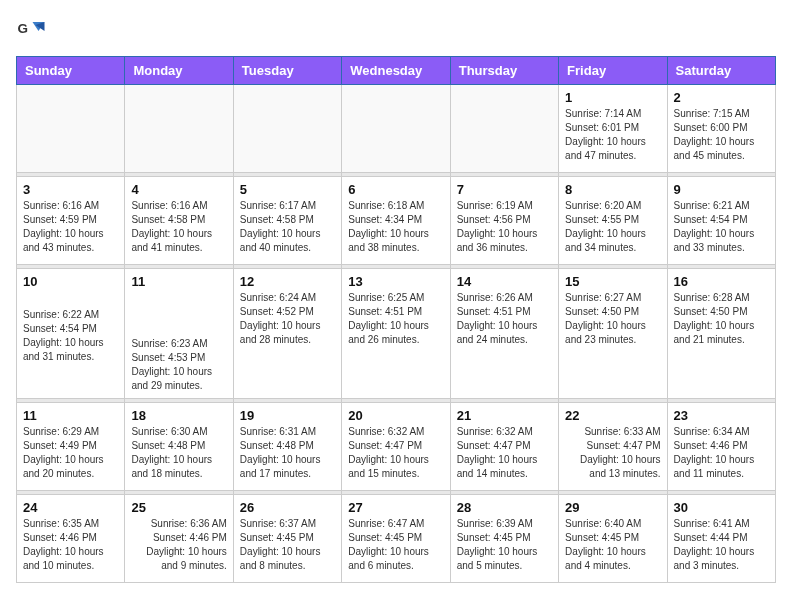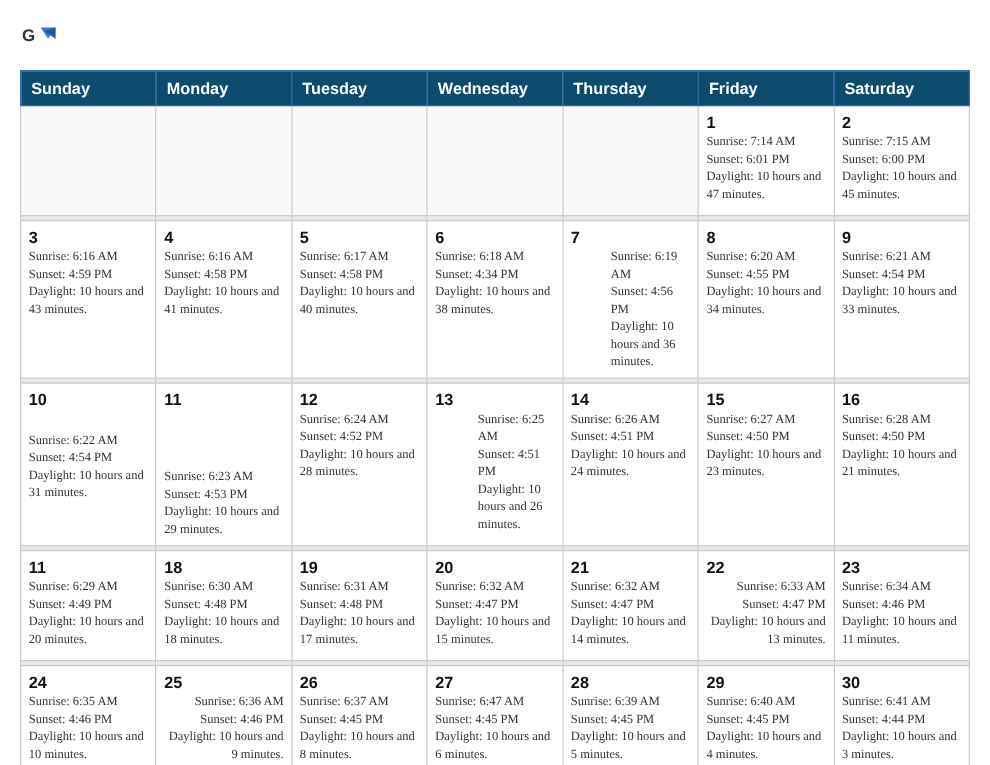--- a/index.html
+++ b/index.html
@@ -46,21 +46,21 @@
       font-size: 15px;
       font-weight: normal;
       color: #444;
     }
     .calendar {
       width: 100%;
       border-collapse: collapse;
       border: 1px solid #ccc;
     }
     .calendar th {
-      background: #0c4a6e;
+      background: #8b5cf6;
       color: #fff;
       font-size: 13px;
       font-weight: bold;
       padding: 6px 8px;
       text-align: left;
       border: 1px solid #2e6ab0;
     }
     .calendar td {
       border: 1px solid #ccc;
       vertical-align: top;
@@ -76,21 +76,20 @@
     .day-number {
       font-size: 13px;
       font-weight: bold;
       margin-bottom: 2px;
       color: #111;
     }
     .day-info {
       font-size: 10px;
       color: #333;
       line-height: 1.4;
-      font-family: Liberation Serif, serif;
     }
     .row-spacer td {
       height: 4px;
       background: #e8e8e8;
       padding: 0;
       border: 1px solid #ccc;
     }
   </style>
 </head>
 <body>
@@ -174,21 +173,21 @@
 Daylight: 10 hours and 40 minutes.</div>
         </td>
         <td>
           <div class="day-number">6</div>
           <div class="day-info" style="white-space: pre-line;">Sunrise: 6:18 AM
 Sunset: 4:34 PM
 Daylight: 10 hours and 38 minutes.</div>
         </td>
         <td>
           <div class="day-number">7</div>
-          <div class="day-info" style="white-space: pre-line; margin-left: 32px;">Sunrise: 6:19 AM
+          <div class="day-info" style="white-space: pre-line;">Sunrise: 6:19 AM
 Sunset: 4:56 PM
 Daylight: 10 hours and 36 minutes.</div>
         </td>
         <td>
           <div class="day-number">8</div>
           <div class="day-info" style="white-space: pre-line;">Sunrise: 6:20 AM
 Sunset: 4:55 PM
 Daylight: 10 hours and 34 minutes.</div>
         </td>
         <td>
@@ -221,21 +220,21 @@
 Daylight: 10 hours and 29 minutes.</div>
         </td>
         <td>
           <div class="day-number">12</div>
           <div class="day-info" style="white-space: pre-line;">Sunrise: 6:24 AM
 Sunset: 4:52 PM
 Daylight: 10 hours and 28 minutes.</div>
         </td>
         <td>
           <div class="day-number">13</div>
-          <div class="day-info" style="white-space: pre-line; margin-left: 34px;">Sunrise: 6:25 AM
+          <div class="day-info" style="white-space: pre-line;">Sunrise: 6:25 AM
 Sunset: 4:51 PM
 Daylight: 10 hours and 26 minutes.</div>
         </td>
         <td>
           <div class="day-number">14</div>
           <div class="day-info" style="white-space: pre-line;">Sunrise: 6:26 AM
 Sunset: 4:51 PM
 Daylight: 10 hours and 24 minutes.</div>
         </td>
         <td>

